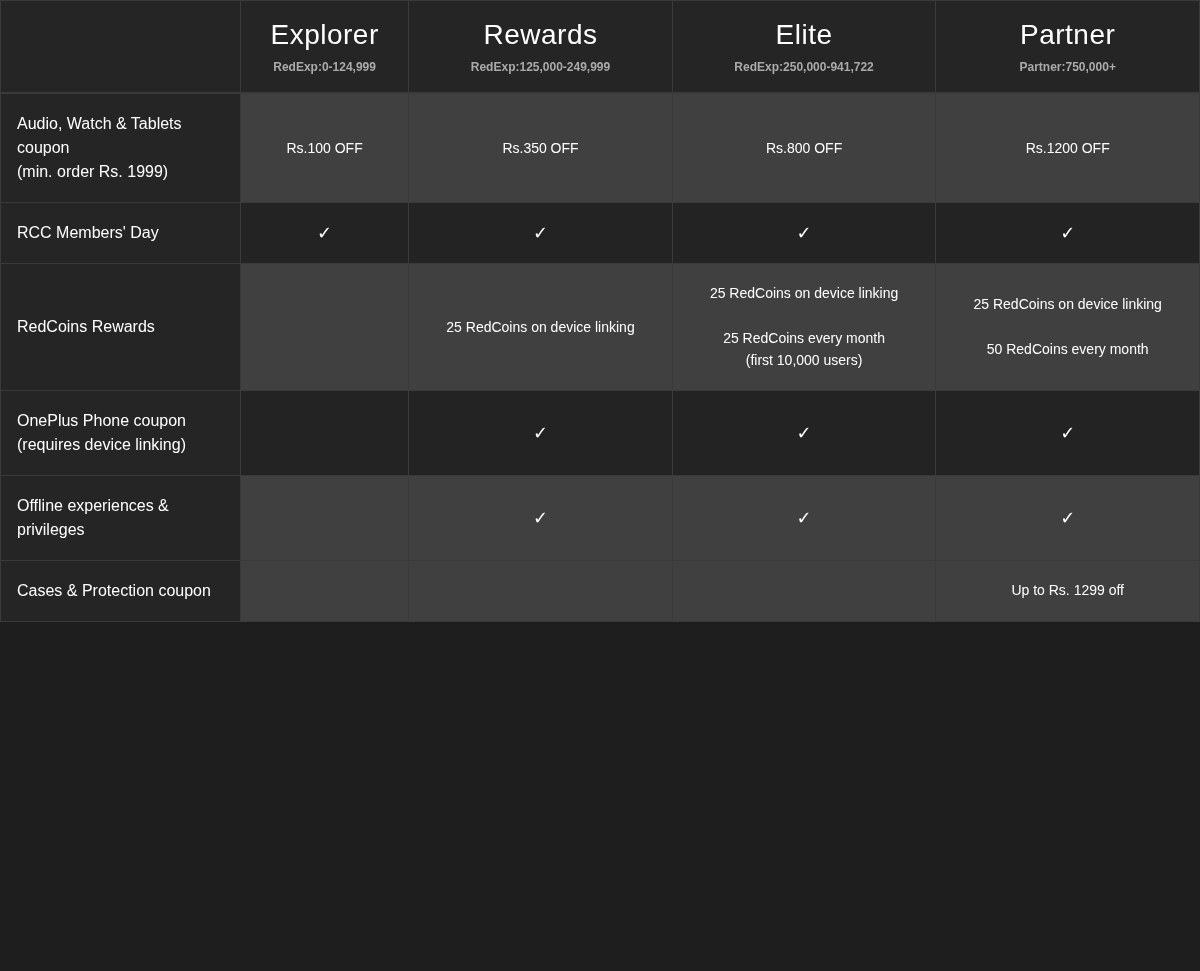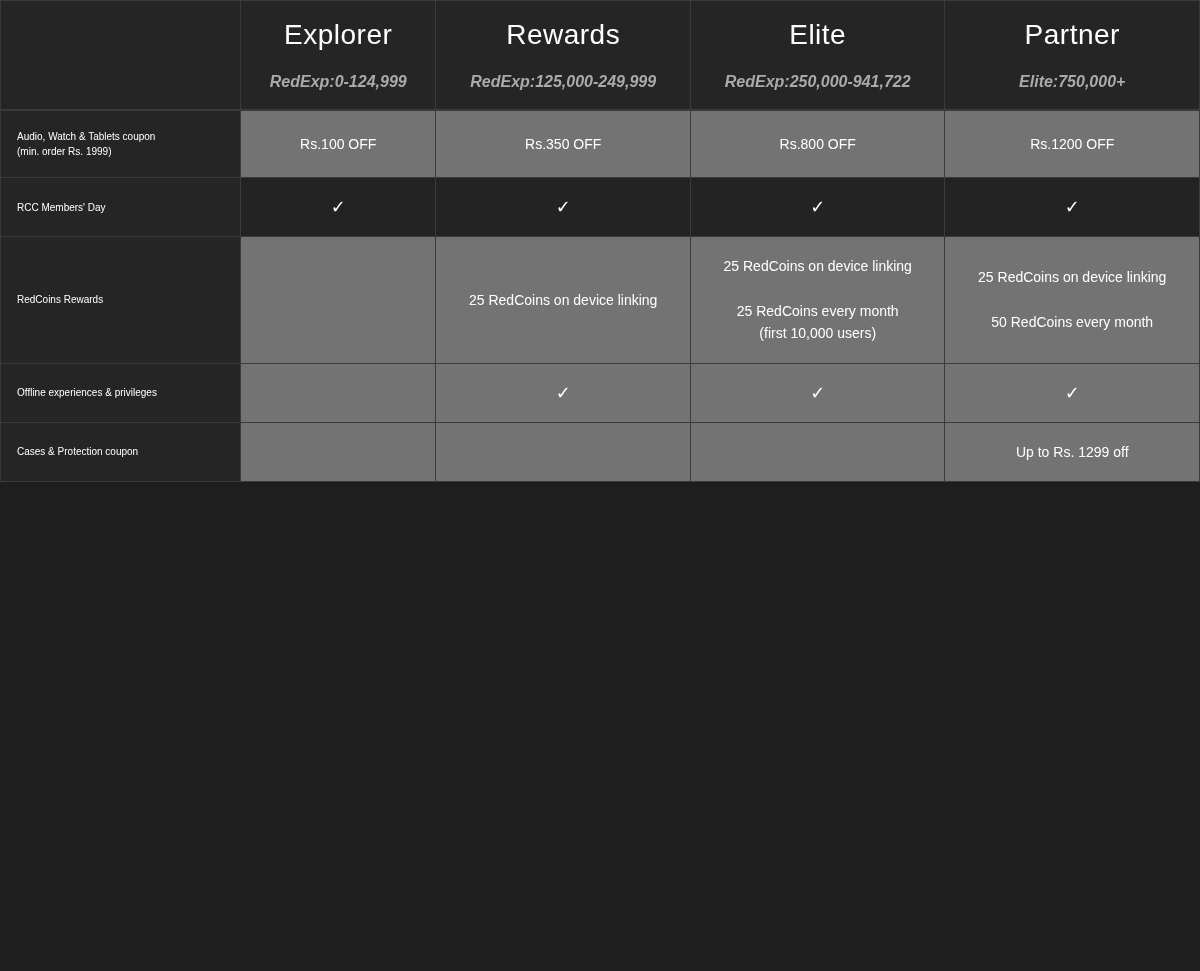--- a/index.html
+++ b/index.html
@@ -27,36 +27,35 @@
     .comparison-table th.feature-col,
     .comparison-table td.feature-col {
       text-align: left;
       width: 240px;
       background-color: #252525;
     }
     .comparison-table th {
       background-color: #252525;
     }
     .comparison-table td {
-      background-color: #737373;
+      background-color: #404040;
     }
     .tier-name {
       font-size: 28px;
       font-weight: 300;
       letter-spacing: 0.5px;
       color: #ffffff;
     }
     .tier-range {
-      font-size: 16px;
+      font-size: 12px;
       color: #aaaaaa;
-      margin-top: 22px;
-      font-style: italic;
+      margin-top: 9px;
     }
     .feature-label {
-      font-size: 10px;
+      font-size: 16px;
       color: #ffffff;
       line-height: 1.5;
     }
     .checkmark {
       font-size: 18px;
       color: #ffffff;
     }
     .value-text {
       font-size: 14px;
       color: #ffffff;
@@ -84,21 +83,21 @@
         <th>
           <div class="tier-name">Rewards</div>
           <div class="tier-range">RedExp:125,000-249,999</div>
         </th>
         <th>
           <div class="tier-name">Elite</div>
           <div class="tier-range">RedExp:250,000-941,722</div>
         </th>
         <th>
           <div class="tier-name">Partner</div>
-          <div class="tier-range">Elite:750,000+</div>
+          <div class="tier-range">Partner:750,000+</div>
         </th>
       </tr>
     </thead>
     <tbody id="features-body">
     <tr>
           <td class="feature-col">
             <div class="feature-label">Audio, Watch &amp; Tablets coupon<br>(min. order Rs. 1999)</div>
           </td>
           <td>
             <div class="value-text">Rs.100 OFF</div>
@@ -130,20 +129,29 @@
           <td>
             <div class="value-text">25 RedCoins on device linking</div>
           </td>
           <td>
             <div class="value-text">25 RedCoins on device linking<br><br>25 RedCoins every month<br>(first 10,000 users)</div>
           </td>
           <td>
             <div class="value-text">25 RedCoins on device linking<br><br>50 RedCoins every month</div>
           </td>
         </tr>
+        <tr class="row-alt">
+          <td class="feature-col">
+            <div class="feature-label">OnePlus Phone coupon<br>(requires device linking)</div>
+          </td>
+          <td></td>
+          <td><span class="checkmark">✓</span></td>
+          <td><span class="checkmark">✓</span></td>
+          <td><span class="checkmark">✓</span></td>
+        </tr>
         <tr>
           <td class="feature-col">
             <div class="feature-label">Offline experiences &amp; privileges</div>
           </td>
           <td></td>
           <td><span class="checkmark">✓</span></td>
           <td><span class="checkmark">✓</span></td>
           <td><span class="checkmark">✓</span></td>
         </tr>
         <tr>

